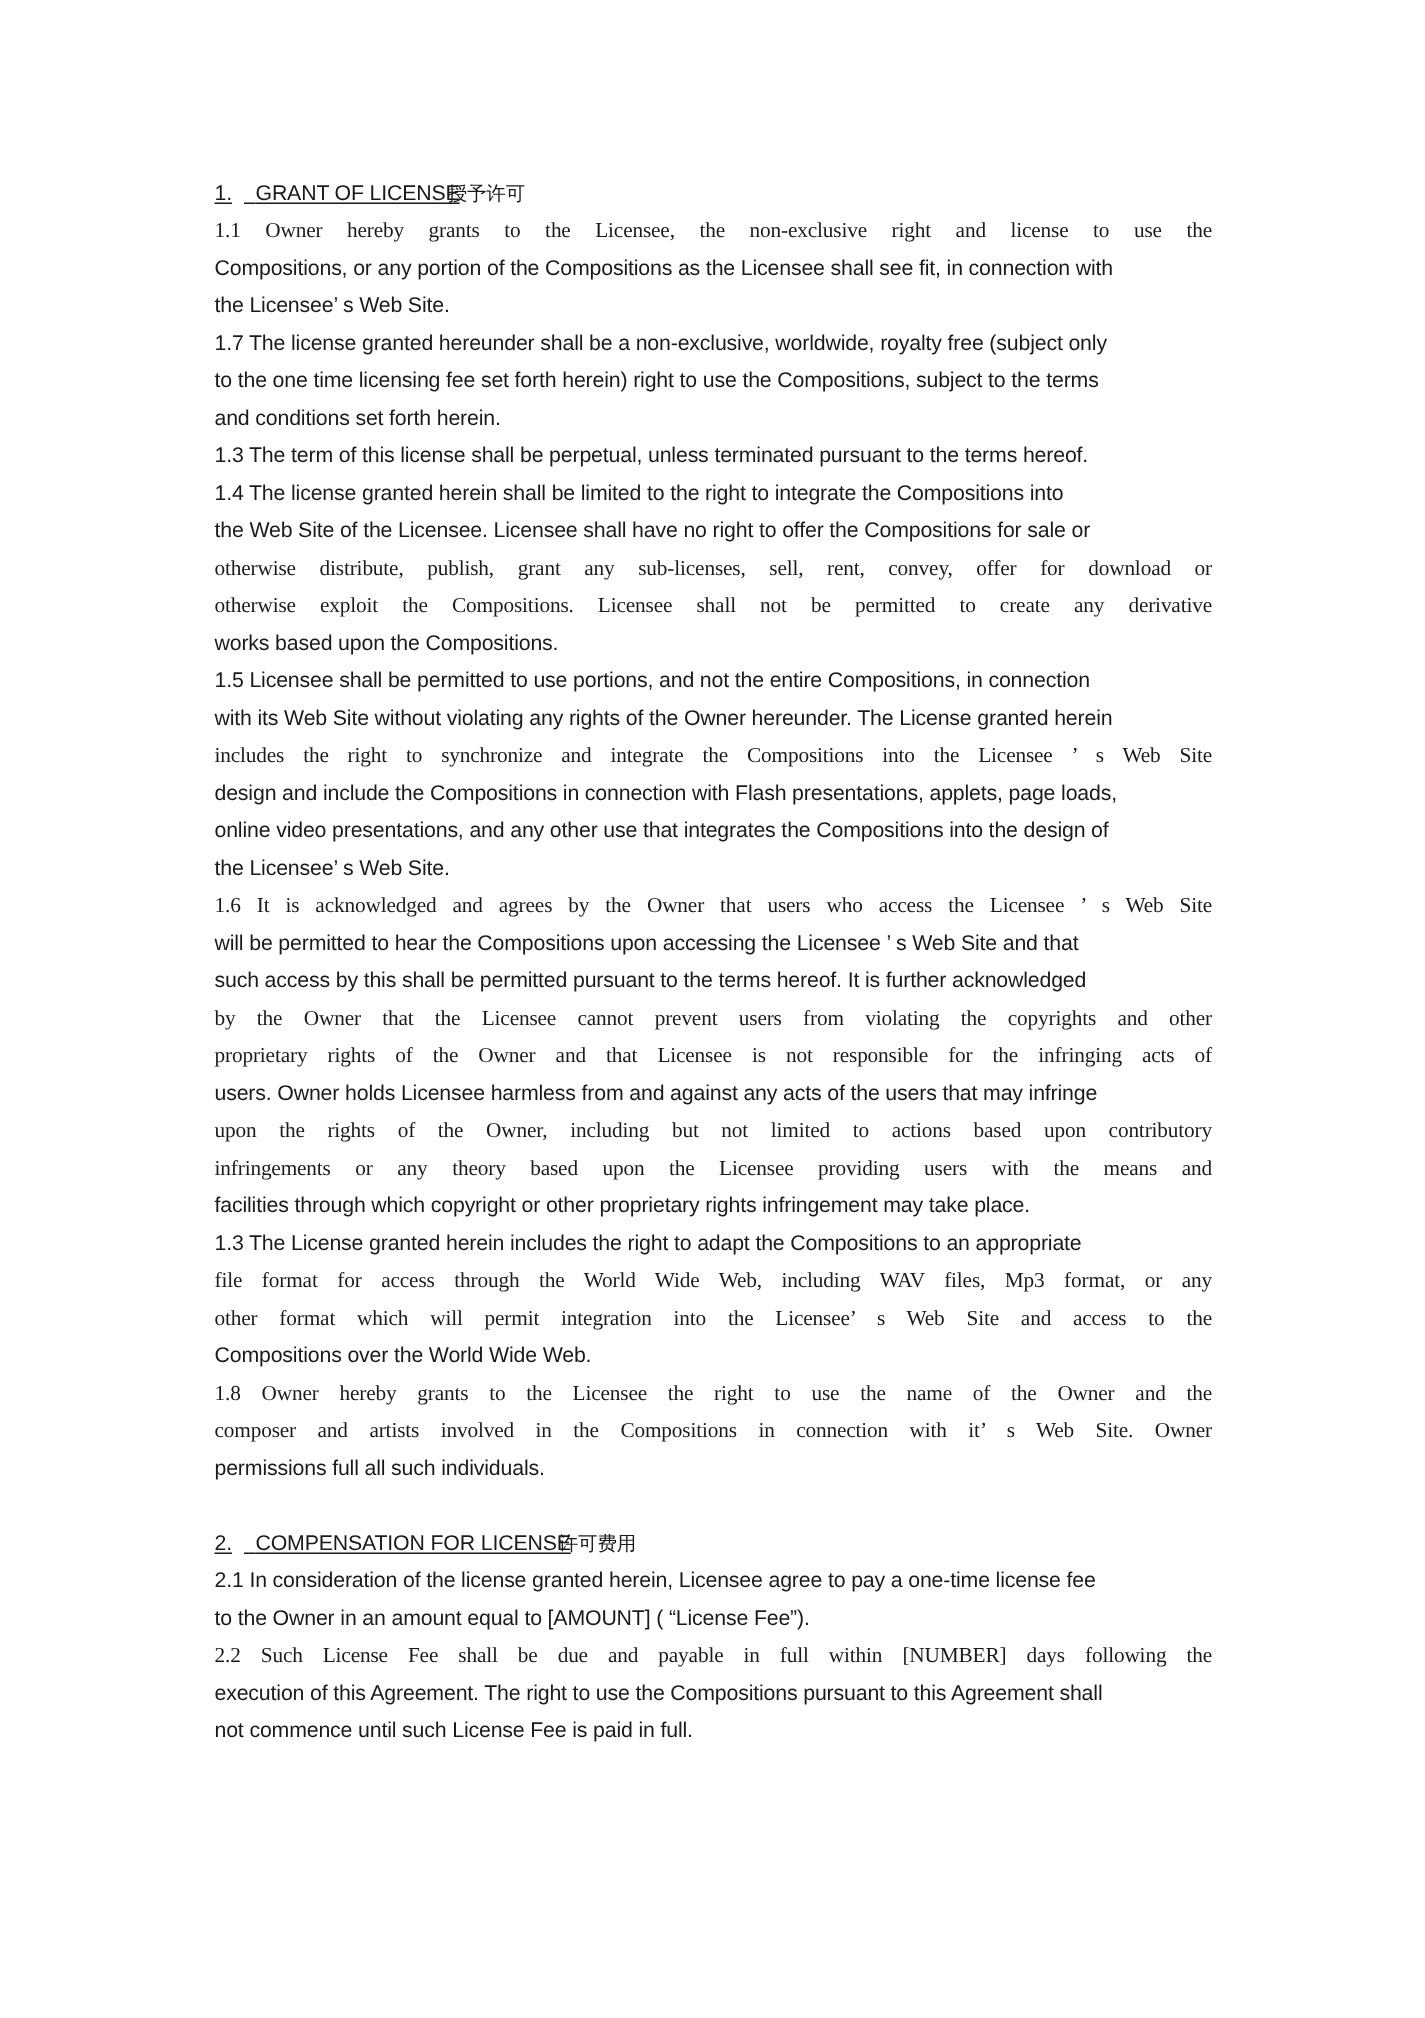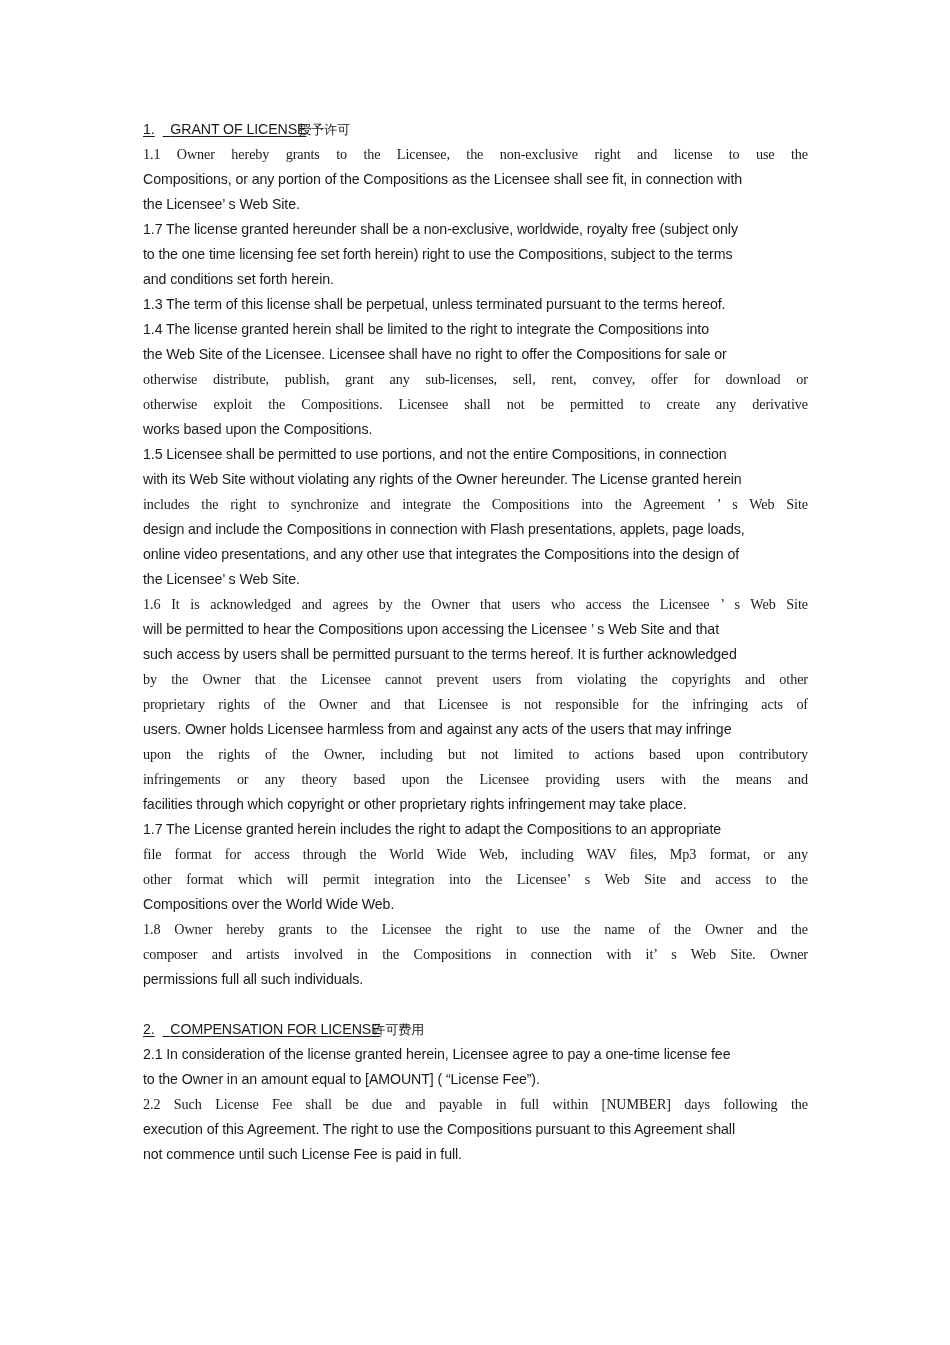--- a/index.html
+++ b/index.html
@@ -36,34 +36,34 @@
         <div class="line">to the one time licensing fee set forth herein) right to use the Compositions, subject to the terms</div>
         <div class="line">and conditions set forth herein.</div>
         <div class="line">1.3   The term of this license shall be perpetual, unless terminated pursuant to the terms hereof.</div>
         <div class="line">1.4   The license granted herein shall be limited to the right to integrate the Compositions into</div>
         <div class="line">the Web Site of the Licensee. Licensee shall have no right to offer the Compositions for sale or</div>
         <div class="line just">otherwise distribute, publish, grant any sub-licenses, sell, rent, convey, offer for download or</div>
         <div class="line just">otherwise exploit the Compositions. Licensee shall not be permitted to create any derivative</div>
         <div class="line">works based upon the Compositions.</div>
         <div class="line">1.5   Licensee shall be permitted to use portions, and not the entire Compositions, in connection</div>
         <div class="line">with its Web Site without violating any rights of the Owner hereunder. The License granted herein</div>
-        <div class="line just">includes the right to synchronize and integrate the Compositions into the Agreement        ’ s Web Site</div>
+        <div class="line just">includes the right to synchronize and integrate the Compositions into the Licensee        ’ s Web Site</div>
         <div class="line">design and include the Compositions in connection with Flash presentations, applets, page loads,</div>
         <div class="line">online video presentations, and any other use that integrates the Compositions into the design of</div>
         <div class="line">the Licensee’ s Web Site.</div>
         <div class="line just">1.6   It is acknowledged and agrees by the Owner that users who access the Licensee  ’ s Web Site</div>
         <div class="line">will be permitted to hear the Compositions upon accessing the Licensee        ’ s Web Site and that</div>
-        <div class="line">such access by users shall be permitted pursuant to the terms hereof. It is further acknowledged</div>
+        <div class="line">such access by this shall be permitted pursuant to the terms hereof. It is further acknowledged</div>
         <div class="line just">by the Owner that the Licensee cannot prevent users from violating the copyrights and other</div>
         <div class="line just">proprietary rights of the Owner and that Licensee is not responsible for the infringing acts of</div>
         <div class="line">users. Owner holds Licensee harmless from and against any acts of the users that may infringe</div>
         <div class="line just">upon the rights of the Owner, including but not limited to actions based upon contributory</div>
         <div class="line just">infringements or any theory based upon the Licensee providing users with the means and</div>
         <div class="line">facilities through which copyright or other proprietary rights infringement may take place.</div>
-        <div class="line">1.7   The License granted herein includes the right to adapt the Compositions to an appropriate</div>
+        <div class="line">1.3   The License granted herein includes the right to adapt the Compositions to an appropriate</div>
         <div class="line just">file format for access through the World Wide Web, including WAV files, Mp3 format, or any</div>
         <div class="line just">other format which will permit integration into the Licensee’ s Web Site and access to the</div>
         <div class="line">Compositions over the World Wide Web.</div>
         <div class="line just">1.8  Owner hereby grants to the Licensee the right to use the name of the Owner and the</div>
         <div class="line just">composer and artists involved in the Compositions in connection with it’ s Web Site. Owner</div>
         <div class="line">permissions full all such individuals.</div>
       </div>
   </div>
   <div class="gap"></div>
   <div id="sec1">

